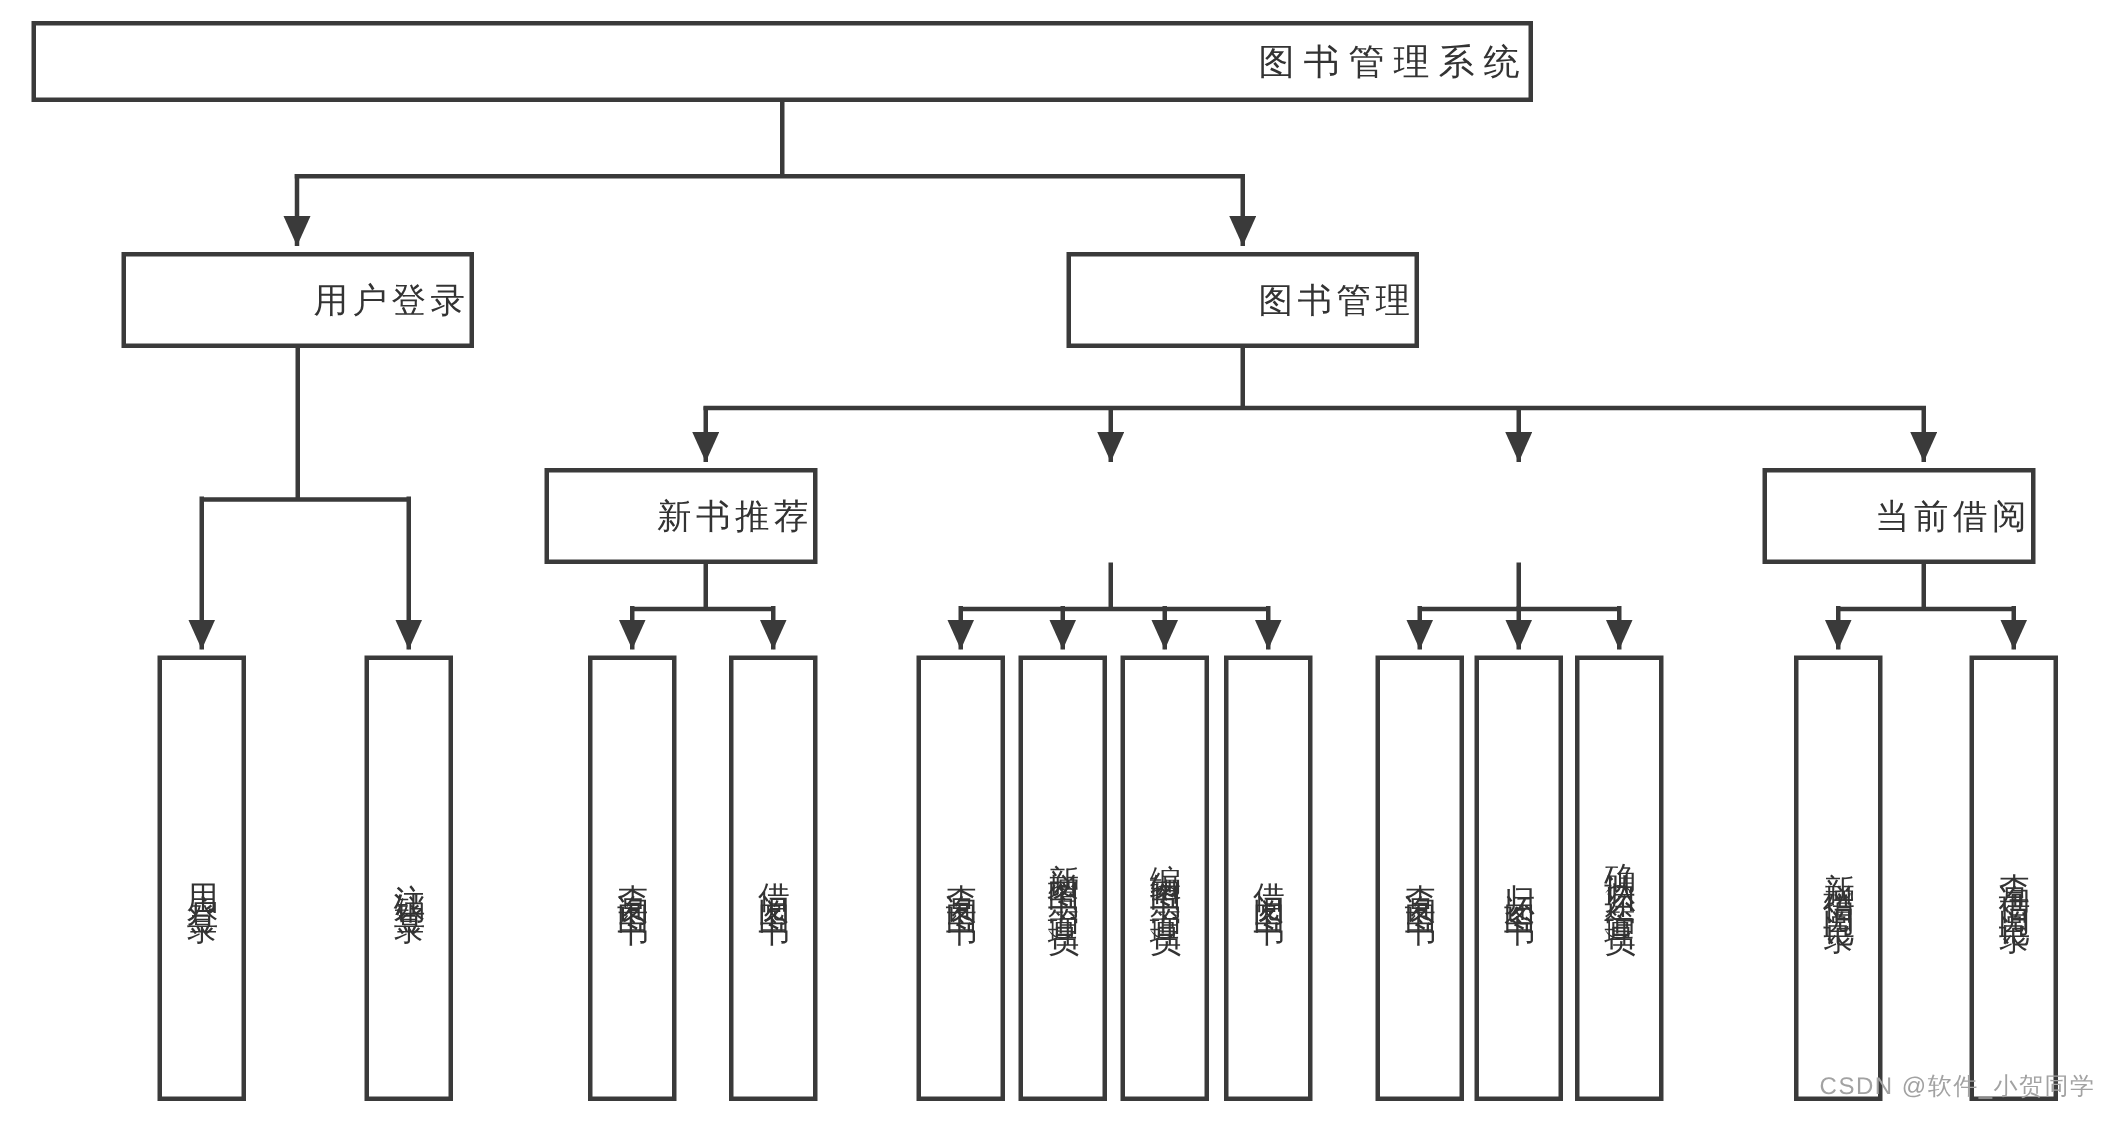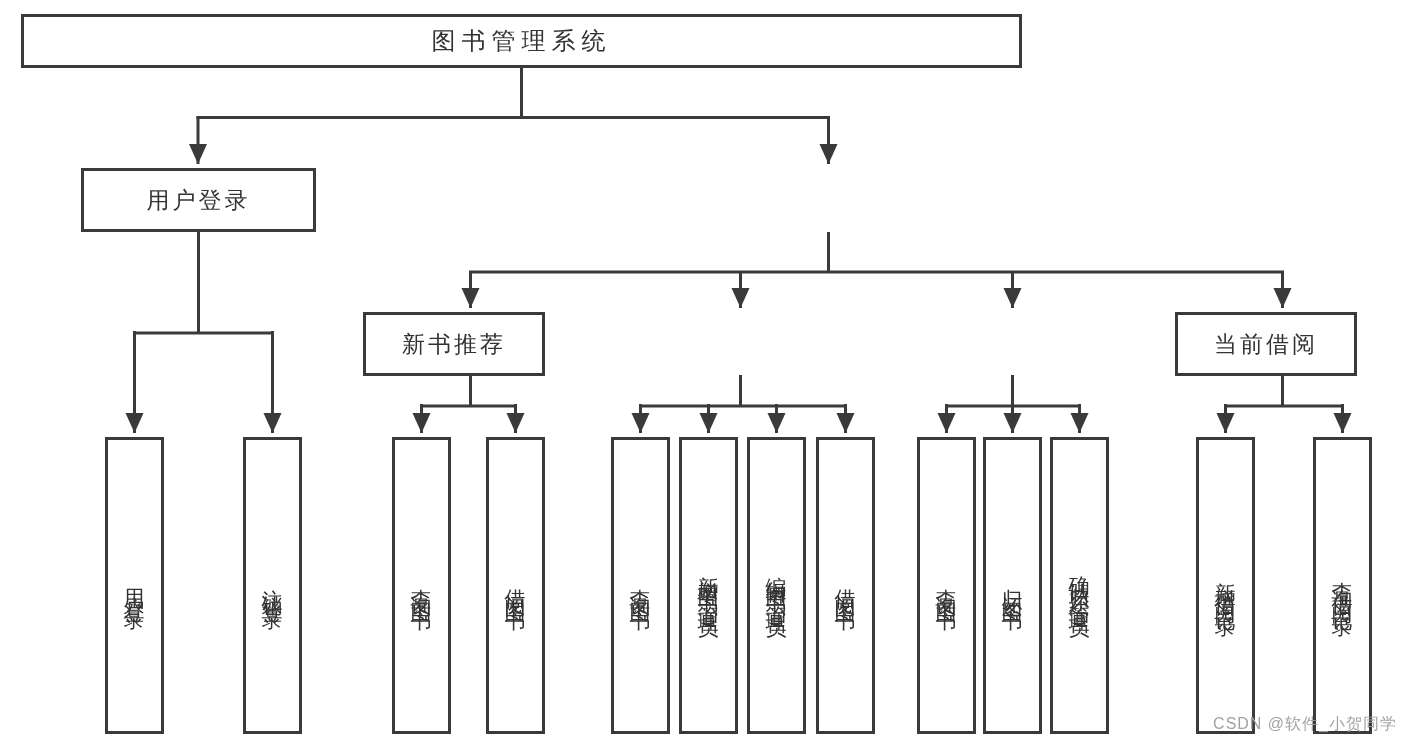--- a/index.html
+++ b/index.html
@@ -17,21 +17,21 @@
     left: 0; top: 0;
     width: 1405px; height: 747px;
   }
   .node {
     position: absolute;
     box-sizing: border-box;
     border: 3px solid #3a3a3a;
     background: #ffffff;
     display: flex;
     align-items: center;
-    justify-content: center;
+    justify-content: flex-end;
   }
   .node-label {
     font-size: 23px;
     letter-spacing: 3px;
     color: #333333;
     white-space: nowrap;
   }
   .root-box { left: 21px; top: 14px; width: 1001px; height: 54px; }
   .root-box .node-label { font-size: 24px; letter-spacing: 6px; }
   .l2-box { top: 168px; width: 235px; height: 64px; }
@@ -124,20 +124,23 @@
     </g>
   </svg>
 
   <div class="node root-box">
     <span class="node-label">图书管理系统</span>
   </div>
 
   <div class="node l2-box" style="left:81px;">
     <span class="node-label">用户登录</span>
   </div>
+  <div class="node l2-box" style="left:711px;">
+    <span class="node-label">图书管理</span>
+  </div>
 
   <div class="node l3-box" style="left:363px;">
     <span class="node-label">新书推荐</span>
   </div>
   <div class="node l3-box" style="left:1175px;">
     <span class="node-label">当前借阅</span>
   </div>
 
   <div class="leaf" style="left:105px;">
     <span class="leaf-label">用户登录</span>

